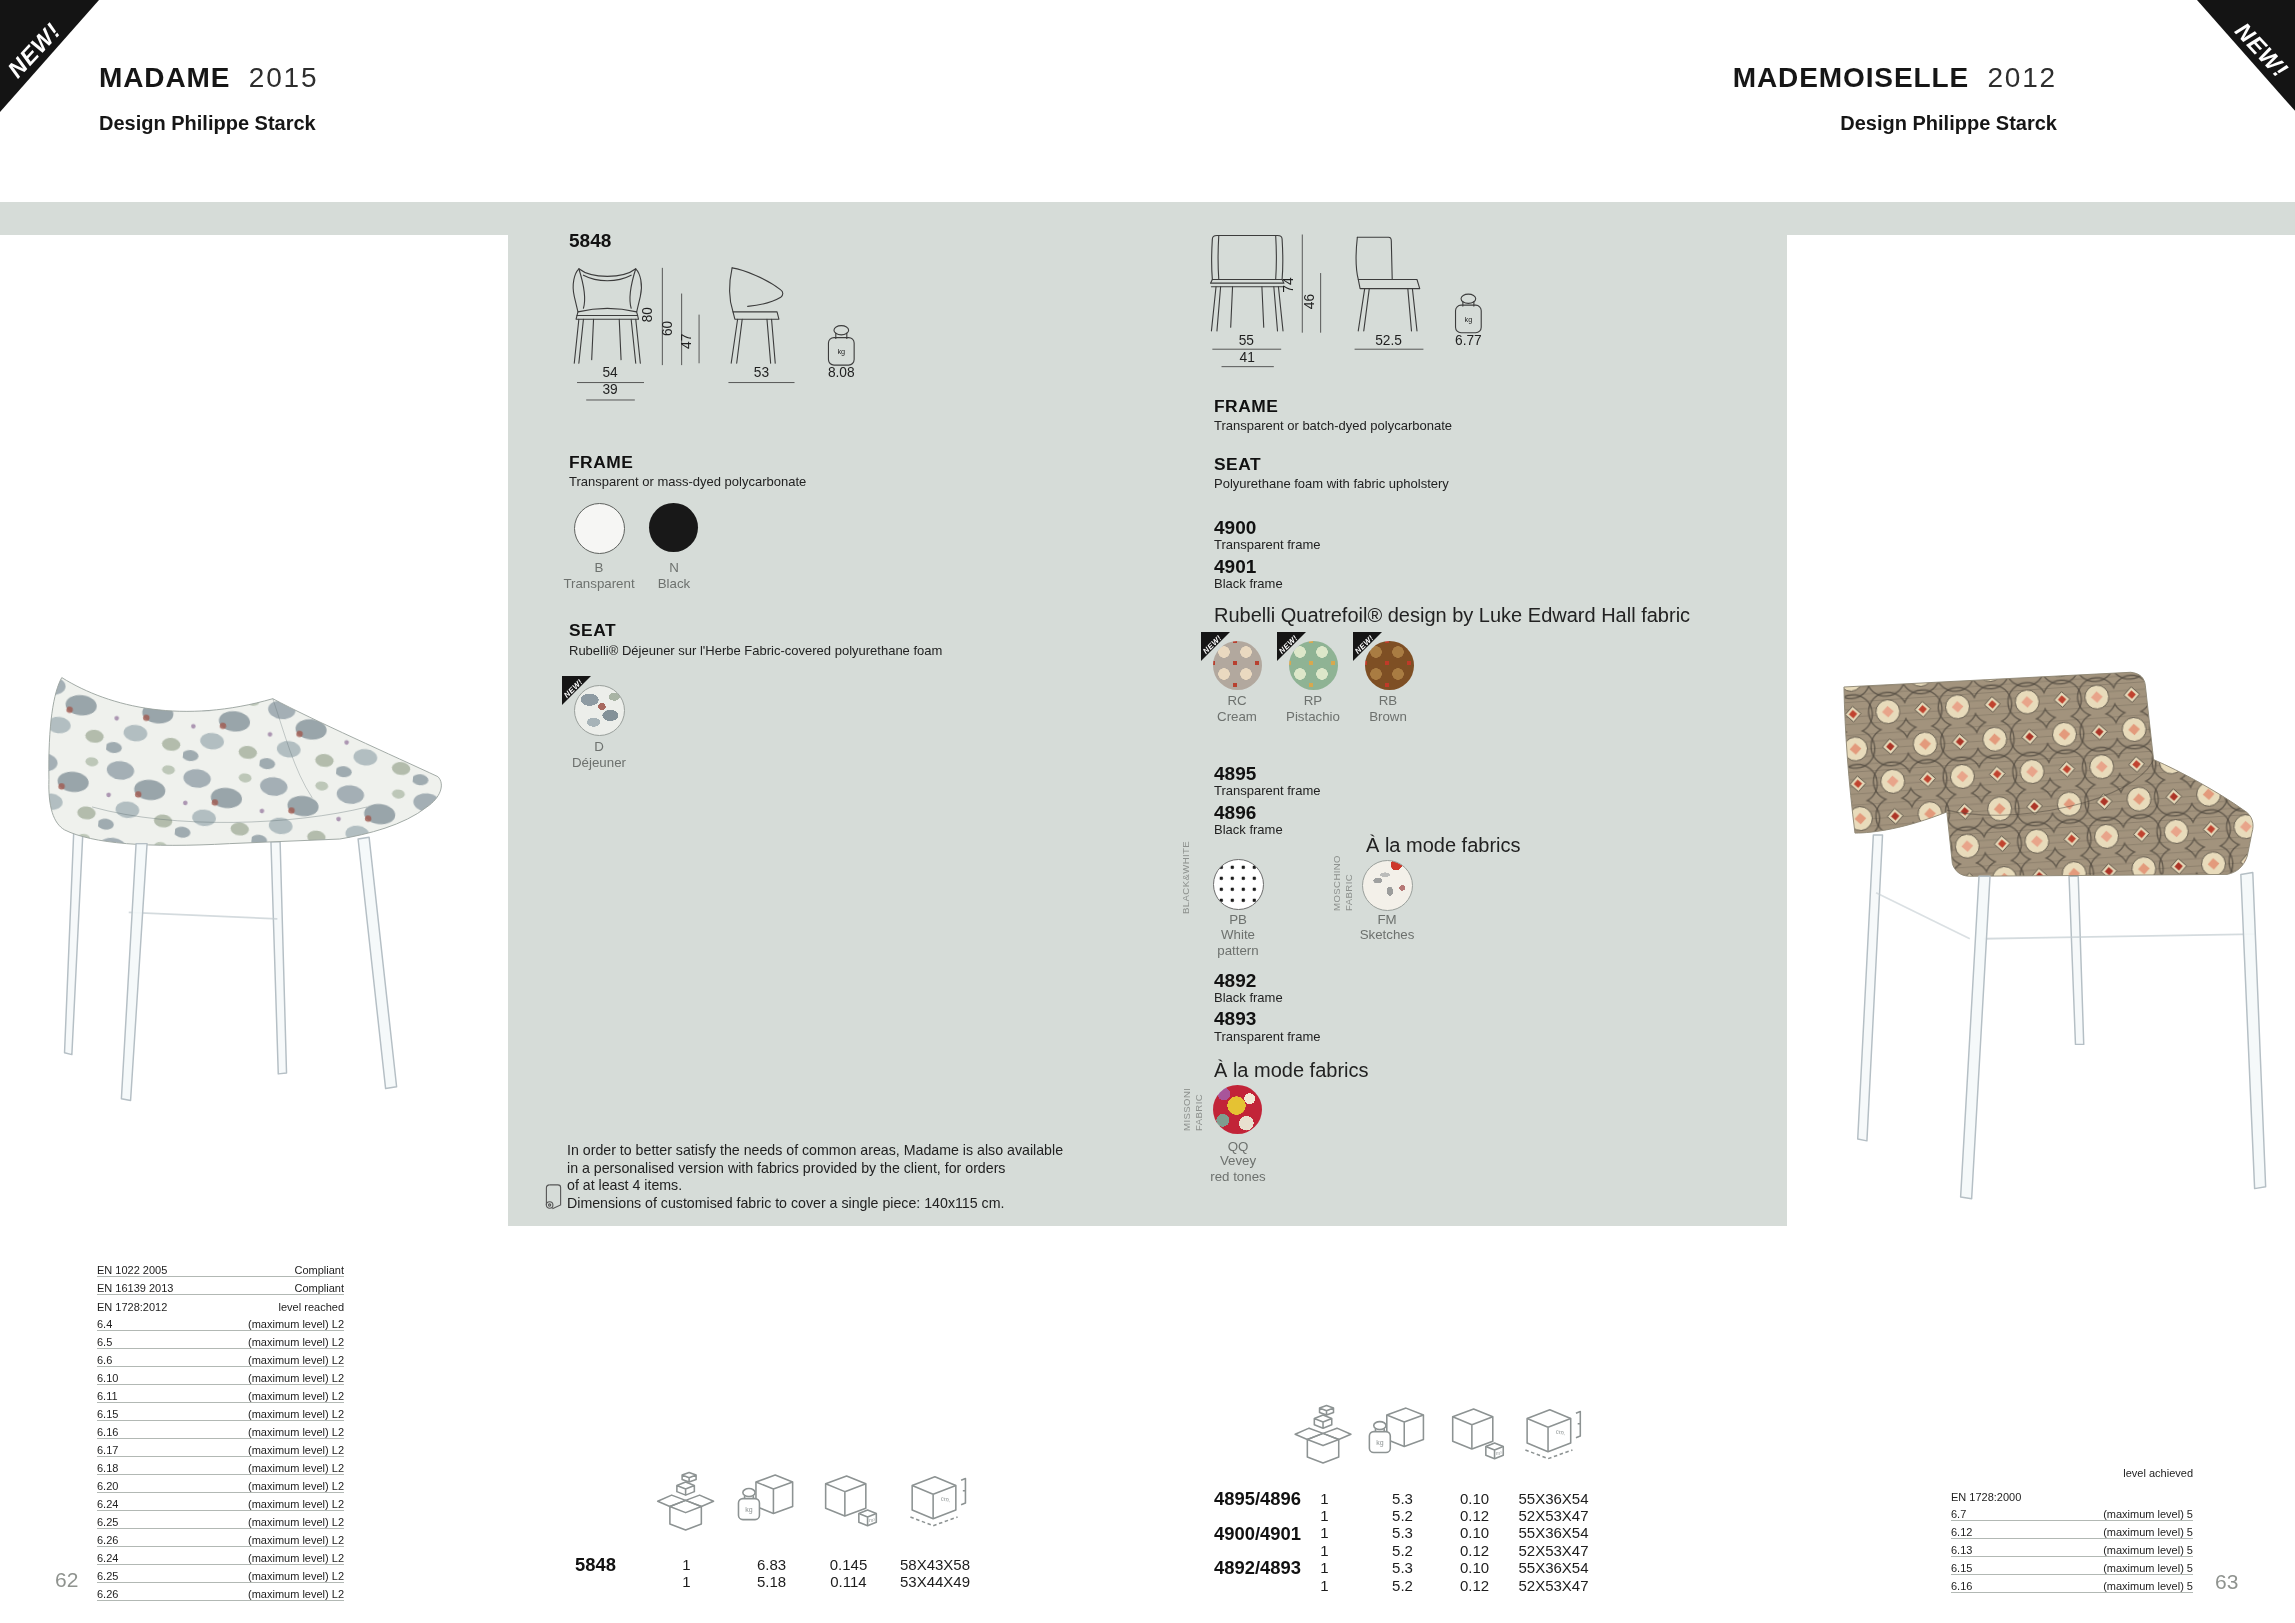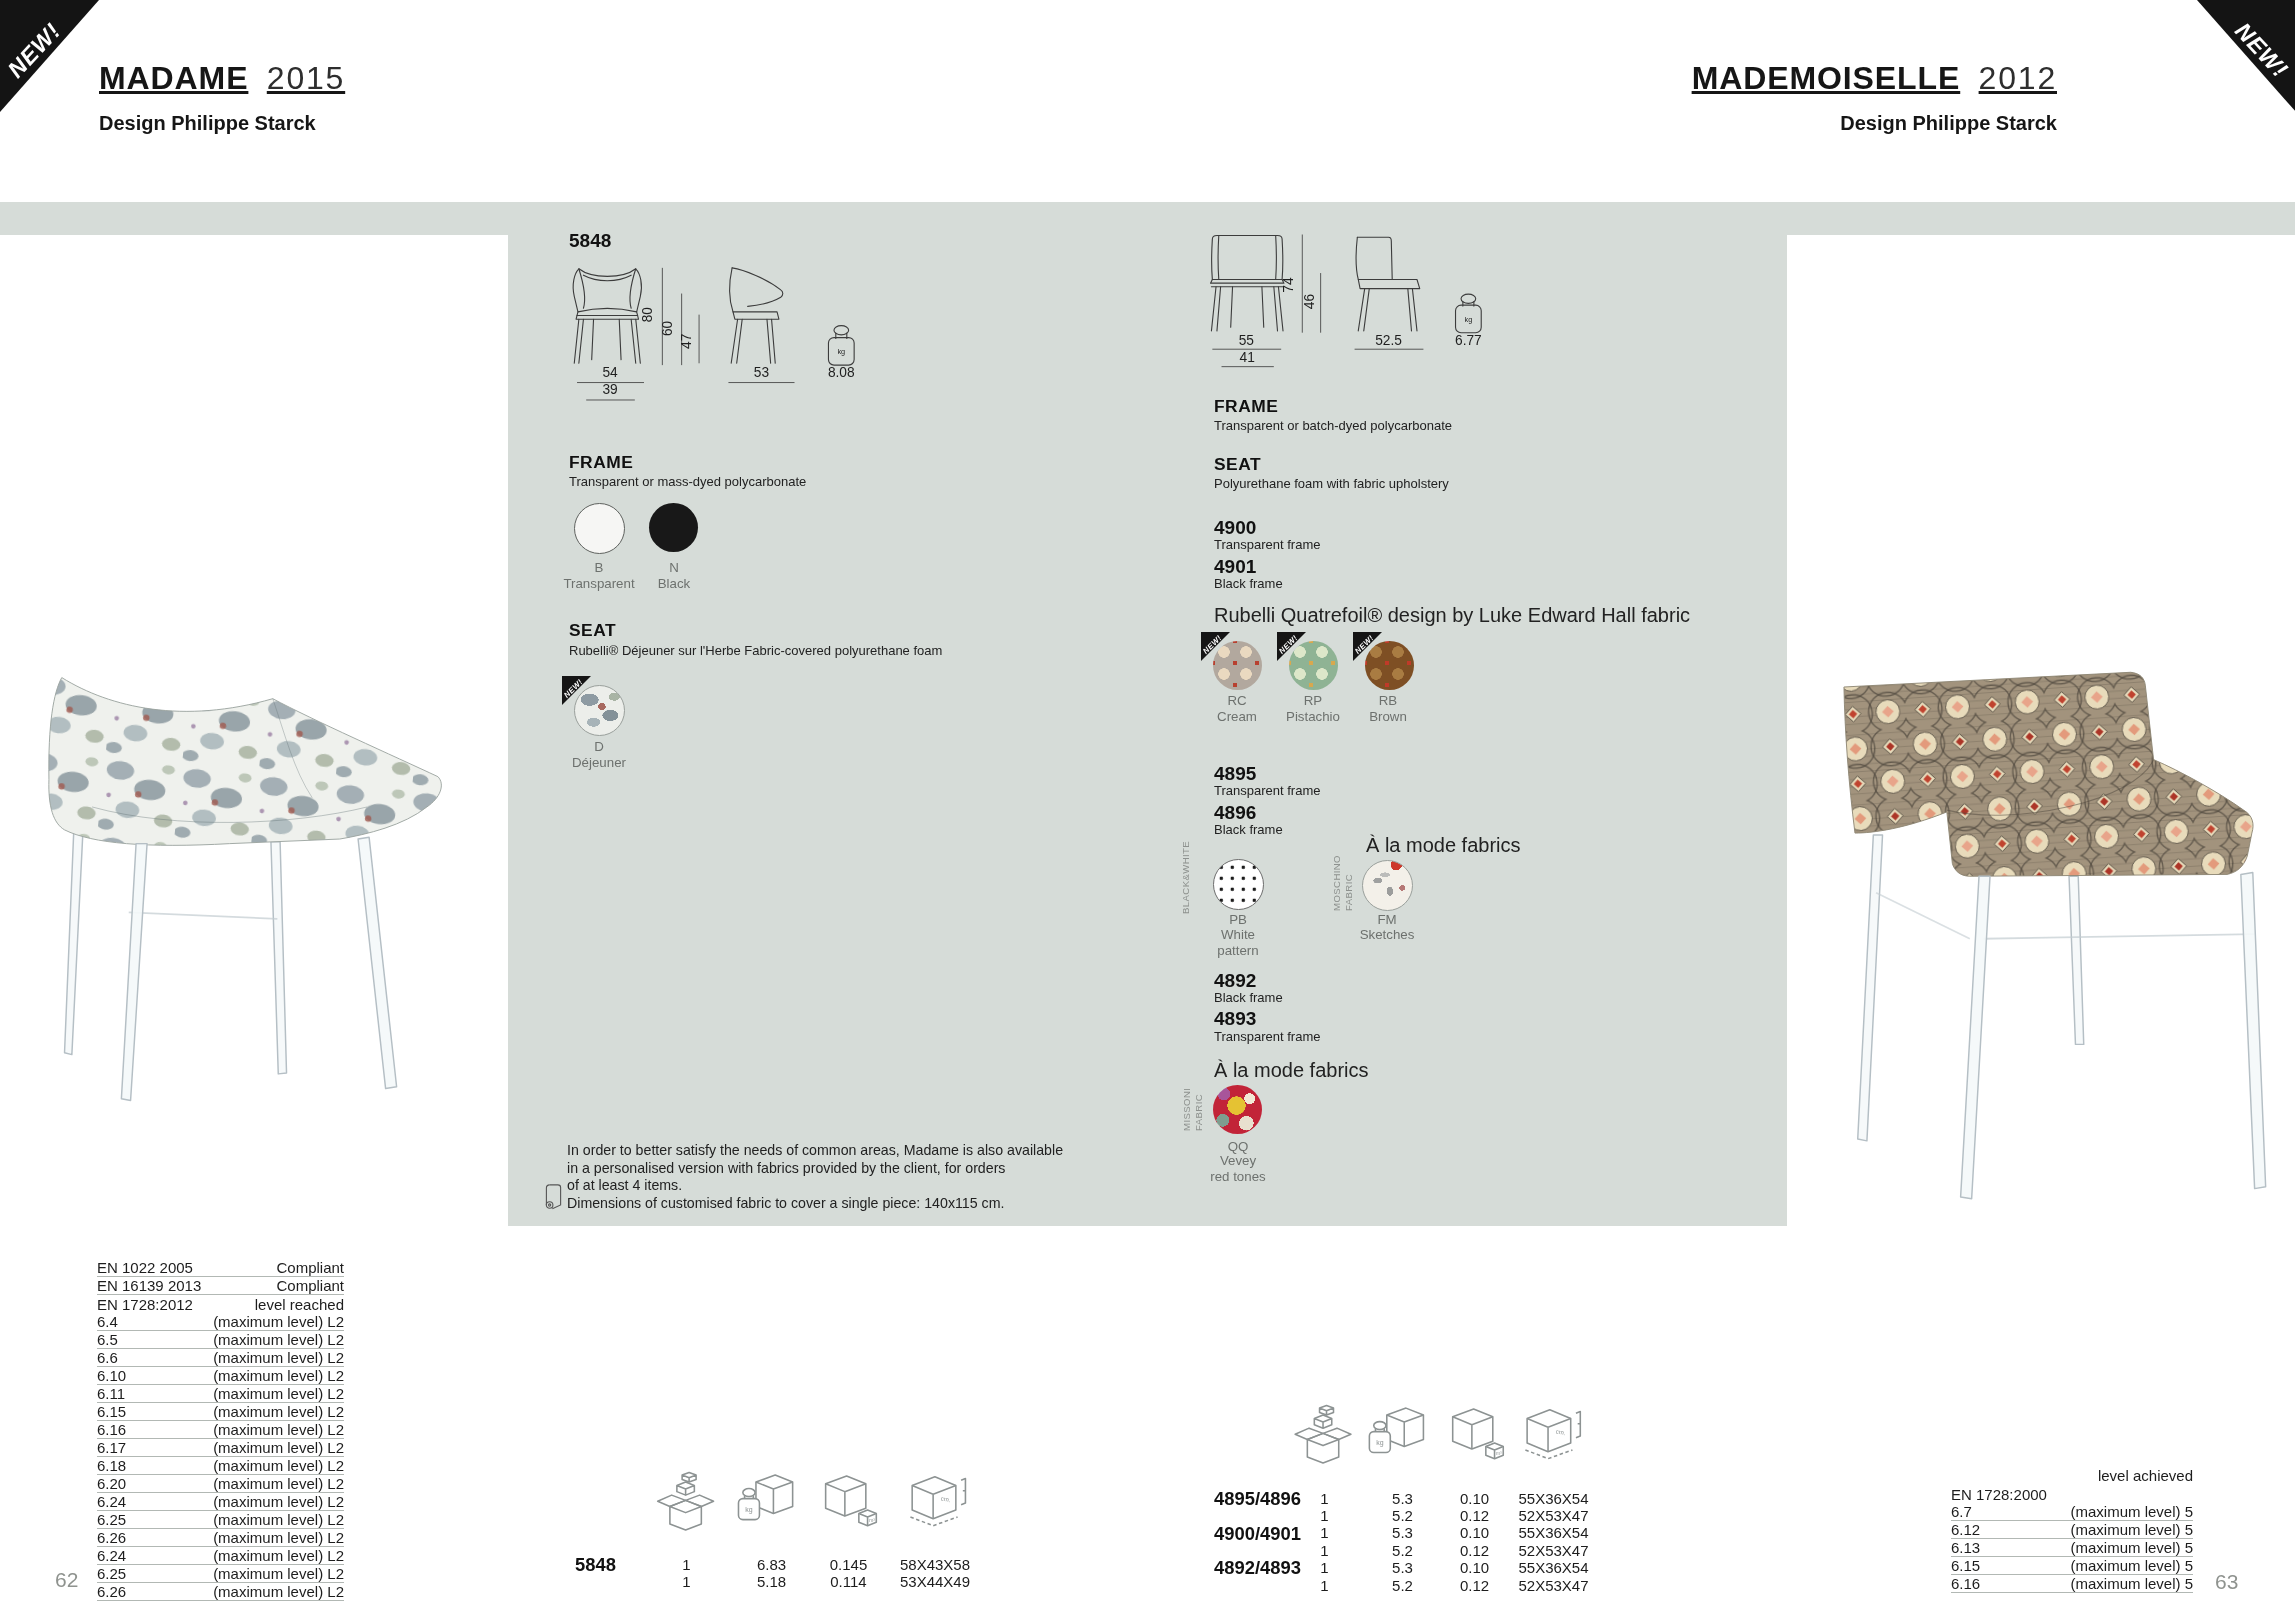--- a/index.html
+++ b/index.html
@@ -12,21 +12,21 @@
   
   .corner-l{position:absolute;left:0;top:0;width:99px;height:112px;background:#141414;
             clip-path:polygon(0 0,100% 0,0 100%);}
   .corner-l span{position:absolute;left:1.8px;top:37px;transform:rotate(-47deg);color:#fff;
                  font-size:23px;font-weight:700;font-style:italic;letter-spacing:0.9px;}
   .corner-r{position:absolute;right:0;top:0;width:99px;height:112px;background:#141414;
             clip-path:polygon(0 0,100% 0,100% 100%);}
   .corner-r span{position:absolute;right:1.8px;top:37px;transform:rotate(47deg);color:#fff;
                  font-size:23px;font-weight:700;font-style:italic;letter-spacing:0.9px;}
 
-  .h-title{font-size:32px;font-weight:700;letter-spacing:0.9px;color:#161616;line-height:42px;text-decoration:underline;}
+  .h-title{font-size:28px;font-weight:700;letter-spacing:0.9px;color:#161616;line-height:42px;}
   .h-year{font-weight:400;color:#2e2e2e;letter-spacing:1.8px;margin-left:18.4px;}
   .h-designer{font-size:20px;font-weight:700;color:#161616;}
 
   .code{font-size:19px;font-weight:700;color:#111;}
   .sec-title{font-size:17.4px;font-weight:700;letter-spacing:0.5px;color:#111;}
   .desc{font-size:13px;color:#222;}
   .fab-head{font-size:20px;color:#222;}
   .sw-label{position:absolute;width:110px;text-align:center;font-size:13.3px;color:#6d716e;line-height:15.6px;}
   .vlabel{position:absolute;font-size:9.6px;color:#8d918e;letter-spacing:0.4px;white-space:nowrap;
           transform:rotate(-90deg);transform-origin:0 0;}
@@ -68,21 +68,21 @@
     radial-gradient(circle 6.4px at 20% 72%, #7f9d8f 0 99%, transparent),
     radial-gradient(circle 7.3px at 68% 78%, #e8e0cf 0 99%, transparent);}
 
   .mini-new{position:absolute;width:29px;height:29px;background:#151515;
             clip-path:polygon(0 0,100% 0,0 100%);z-index:3;}
   .mini-new span{position:absolute;left:0px;top:8.3px;transform:rotate(-45deg);color:#fff;
                  font-size:7.8px;font-weight:700;font-style:italic;letter-spacing:0.5px;}
 
   .note{font-size:14.2px;line-height:17.6px;color:#222;}
 
-  .spec-list{position:absolute;font-size:15px;color:#1d1d1d;}
+  .spec-list{position:absolute;font-size:11px;color:#1d1d1d;}
   .spec-row{display:flex;justify-content:space-between;align-items:flex-end;
             height:18px;box-sizing:border-box;}
   .spec-row.u{border-bottom:0.9px solid #b2b8b4;}
   .spec-head{text-align:right;height:18px;}
 
   .pcode{position:absolute;font-size:18.4px;font-weight:700;color:#111;}
   .prow{position:absolute;height:17.4px;font-size:15px;color:#1d1d1d;}
   .prow span{position:absolute;width:83px;text-align:center;}
   .prow-l{left:645px;width:349px;}
   .prow-l .c1{left:0;} .prow-l .c2{left:85px;} .prow-l .c3{left:162px;} .prow-l .c4{left:235px;width:110px;}

